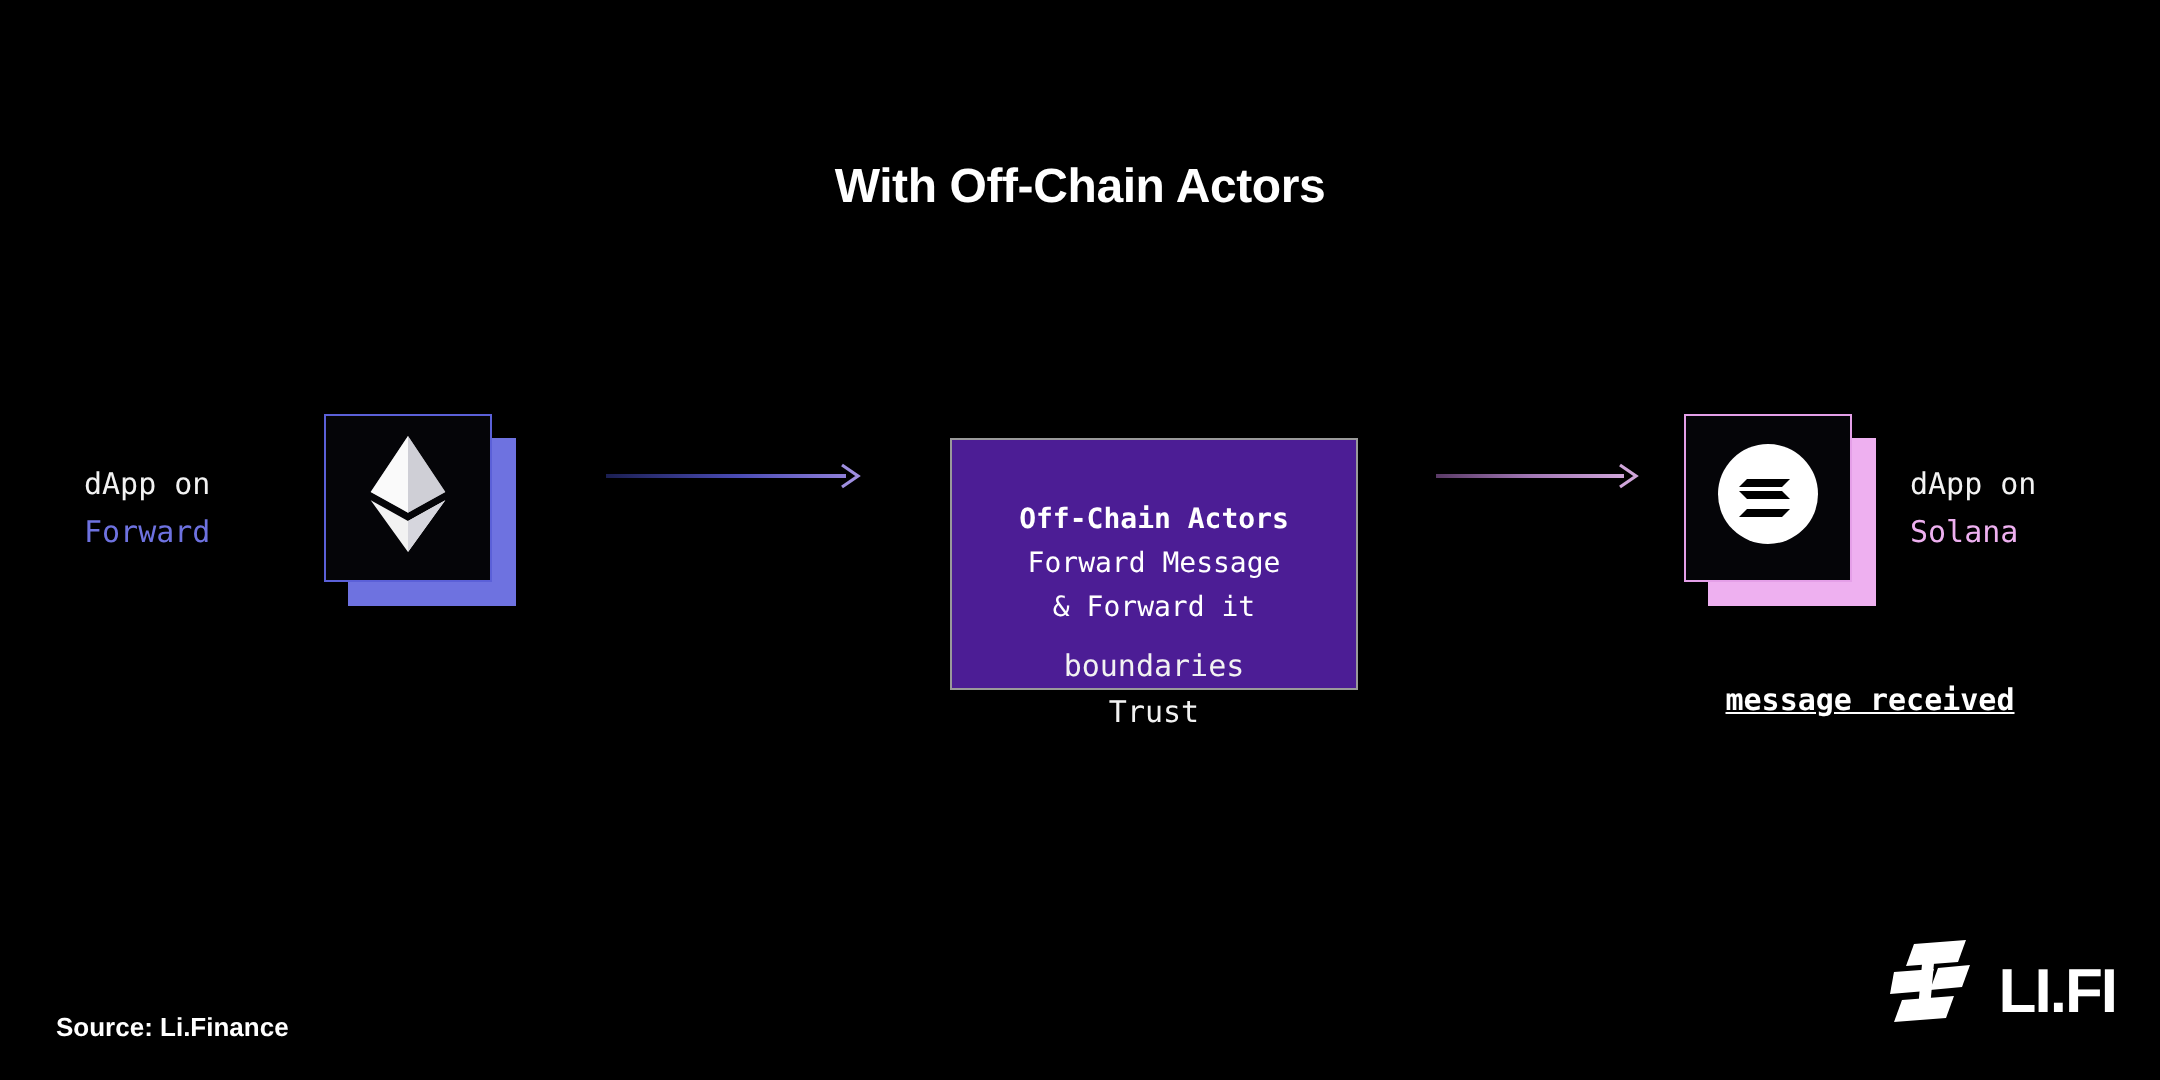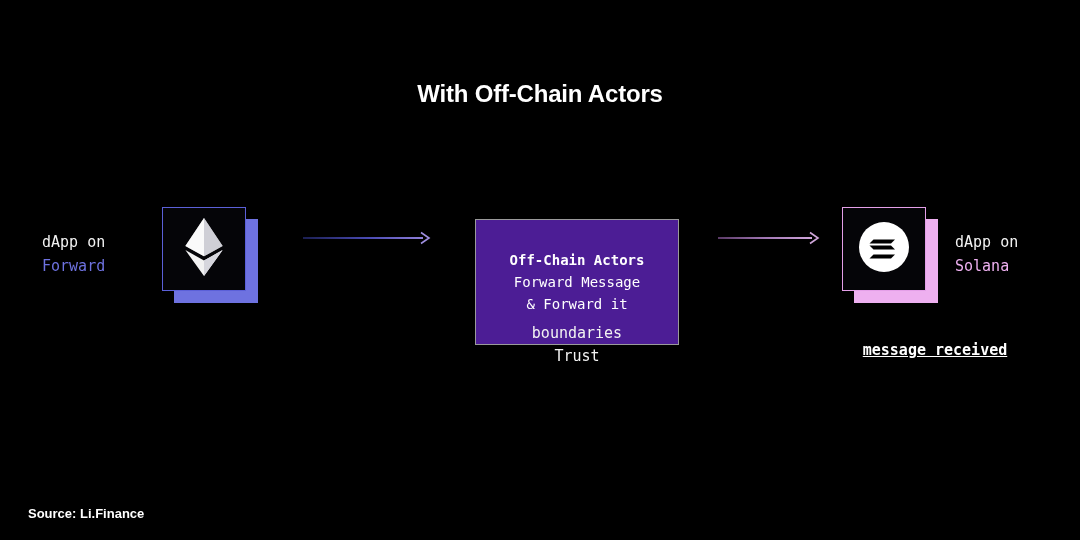--- a/index.html
+++ b/index.html
@@ -189,14 +189,28 @@
 
   <div class="sol-label">
     <div class="l1">dApp on</div>
     <div class="l2">Solana</div>
   </div>
 
   <div class="msg-received">message received</div>
 
   <div class="source">Source: Li.Finance</div>
 
+  <div class="brand">
+    <span>
+      <svg width="42" height="46" viewBox="0 0 42 46" aria-hidden="true">
+        <g fill="#ffffff">
+          <polygon points="12,2 38,0 34,11 8,13"></polygon>
+          <polygon points="2,16 22,14.5 18,25.5 0,27"></polygon>
+          <polygon points="24,14 40,12.5 36,23.5 20,25"></polygon>
+          <polygon points="6,30 32,28 28,39 2,41"></polygon>
+          <polygon points="16,12 22,11.5 20,34 14,34.5"></polygon>
+        </g>
+      </svg>
+    </span>
+    <span class="wordmark">LI.FI</span>
+  </div>
 
 </div>
 
 </body></html>

